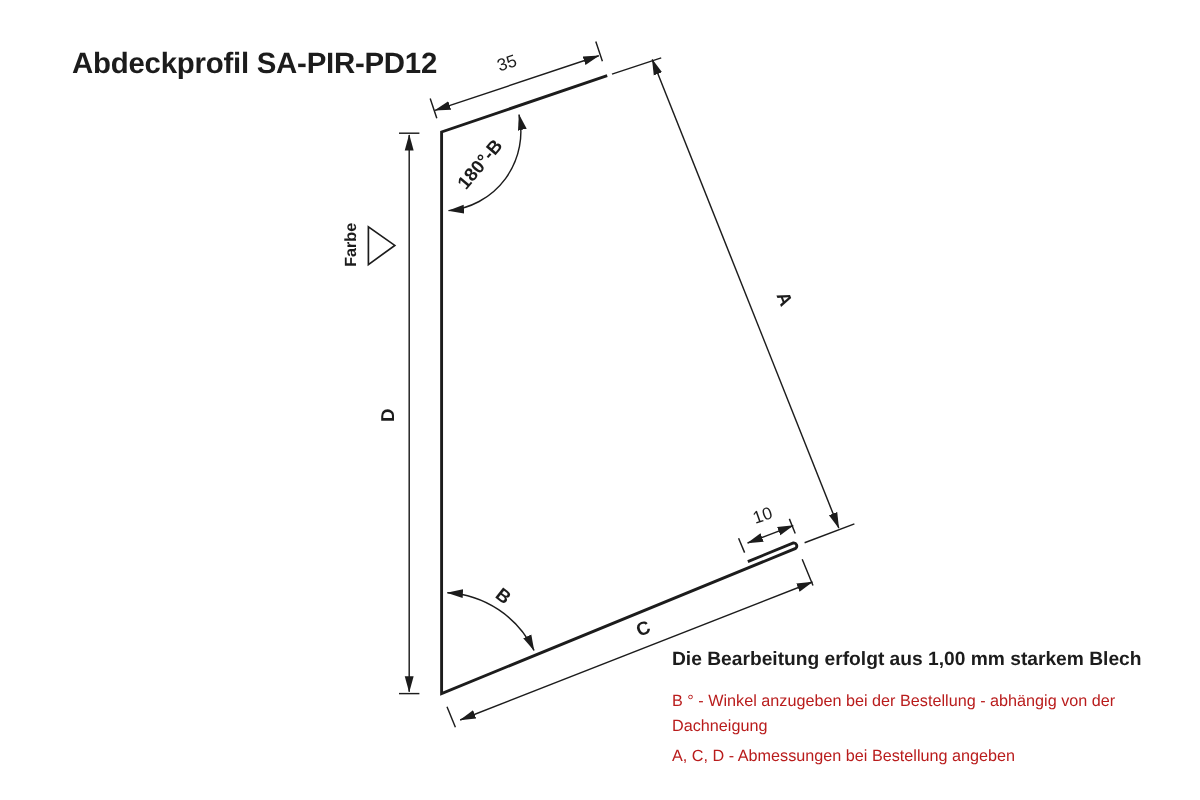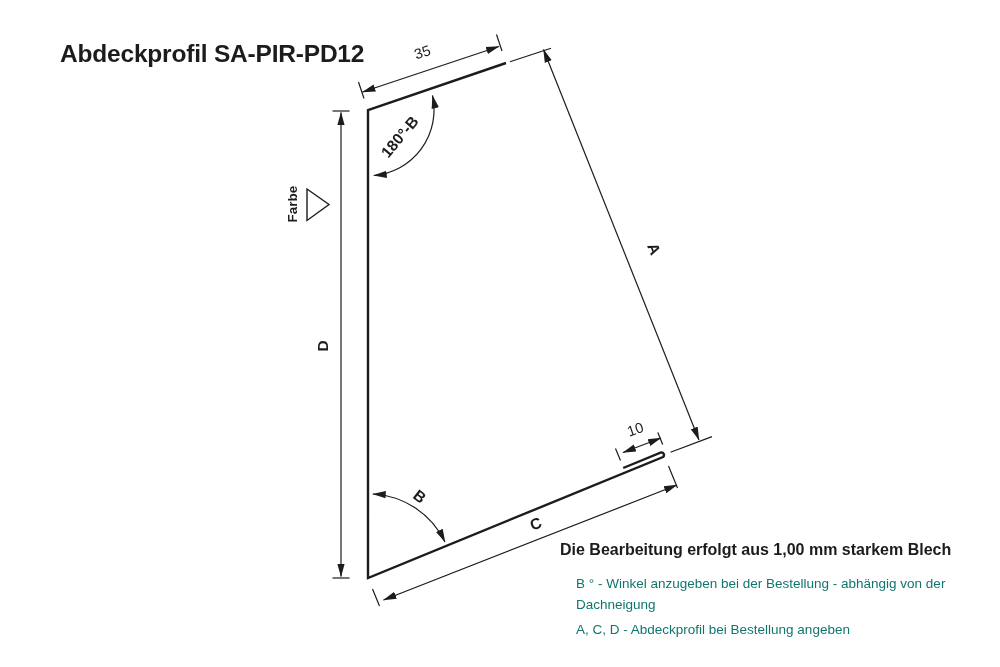--- a/index.html
+++ b/index.html
@@ -23,22 +23,22 @@
   .dim-number{font-size:14.5px;font-weight:normal;}
   .farbe-label{font-size:13.5px;font-weight:bold;}
   .notes{
     position:absolute;left:560px;top:541px;width:420px;
   }
   .note-material{
     font-size:16px;font-weight:bold;color:#1c1c1c;
     margin:0 0 14px 0;
   }
   .note-line{
-    font-size:13.5px;font-weight:normal;color:#0f766e;
-    margin:0 0 4px 16px;line-height:21px;
+    font-size:13.5px;font-weight:normal;color:#b91c1c;
+    margin:0 0 4px 0;line-height:21px;
   }
 </style>
 </head>
 <body>
 
 <div class="canvas">
 
   <div class="title">Abdeckprofil SA-PIR-PD12</div>
 
   <svg width="1000" height="667" viewBox="0 0 1000 667">
@@ -98,16 +98,16 @@
     <g>
       <polygon points="307,189 307,220.5 329,204.5" fill="#ffffff" stroke="#1c1c1c" stroke-width="1.4" stroke-linejoin="miter"></polygon>
       <text x="292" y="209" text-anchor="middle" class="farbe-label" transform="rotate(-90,292,204)">Farbe</text>
     </g>
   </svg>
 
   
   <div class="notes">
     <p class="note-material">Die Bearbeitung erfolgt aus 1,00 mm starkem Blech</p>
     <p class="note-line">B ° - Winkel anzugeben bei der Bestellung - abhängig von der Dachneigung</p>
-    <p class="note-line">A, C, D - Abdeckprofil bei Bestellung angeben</p>
+    <p class="note-line">A, C, D - Abmessungen bei Bestellung angeben</p>
   </div>
 
 </div>
 
 </body></html>

